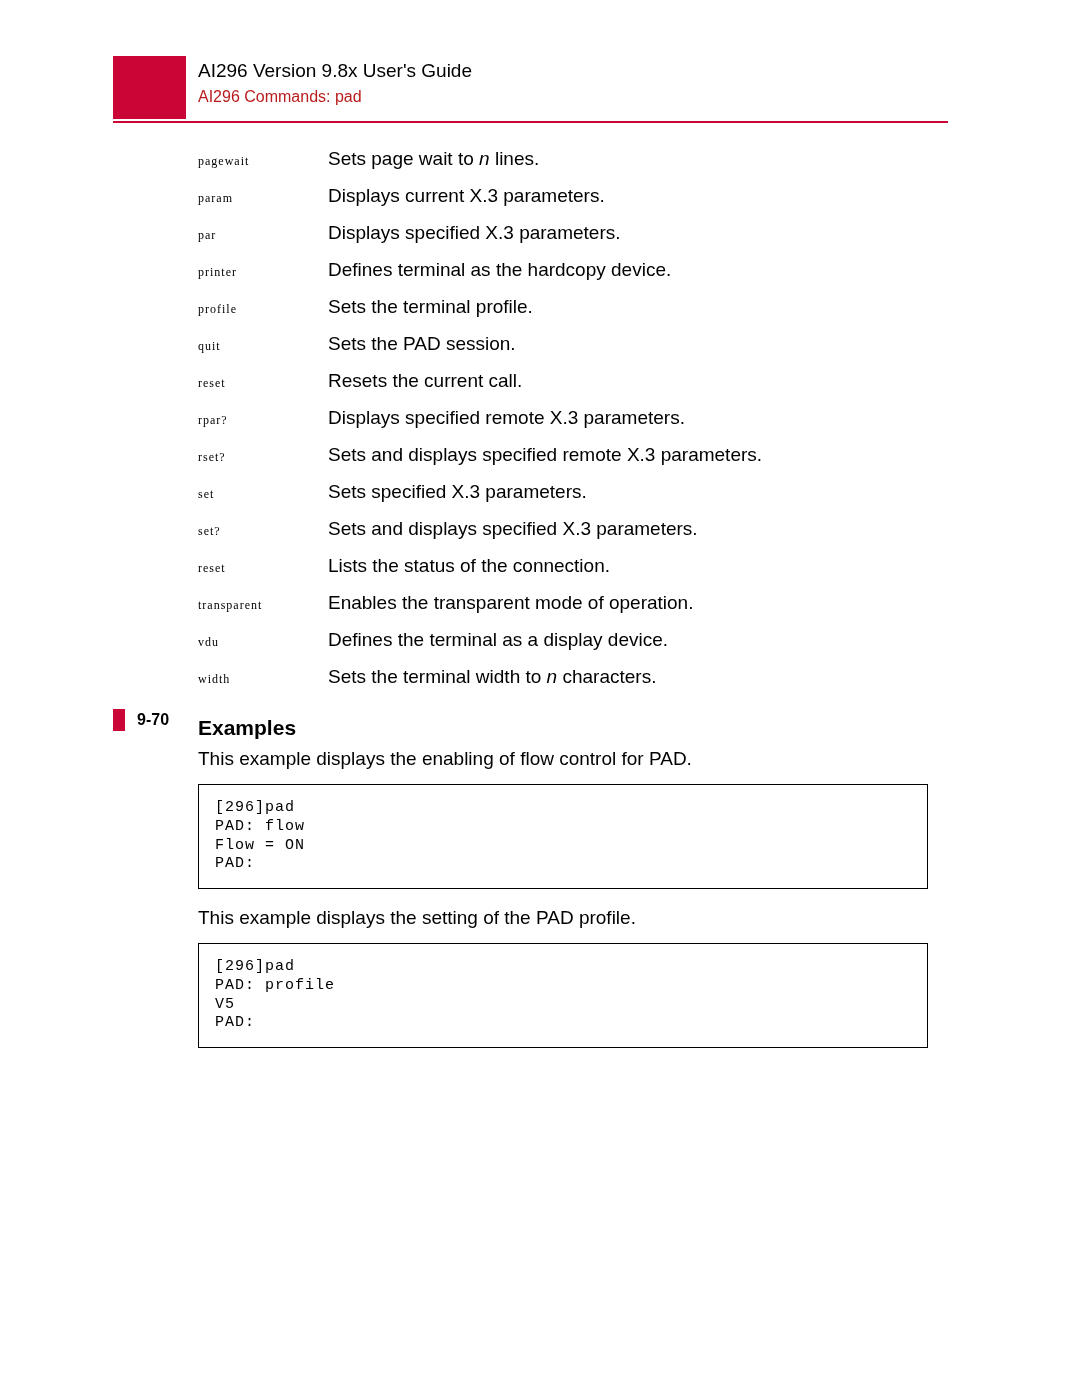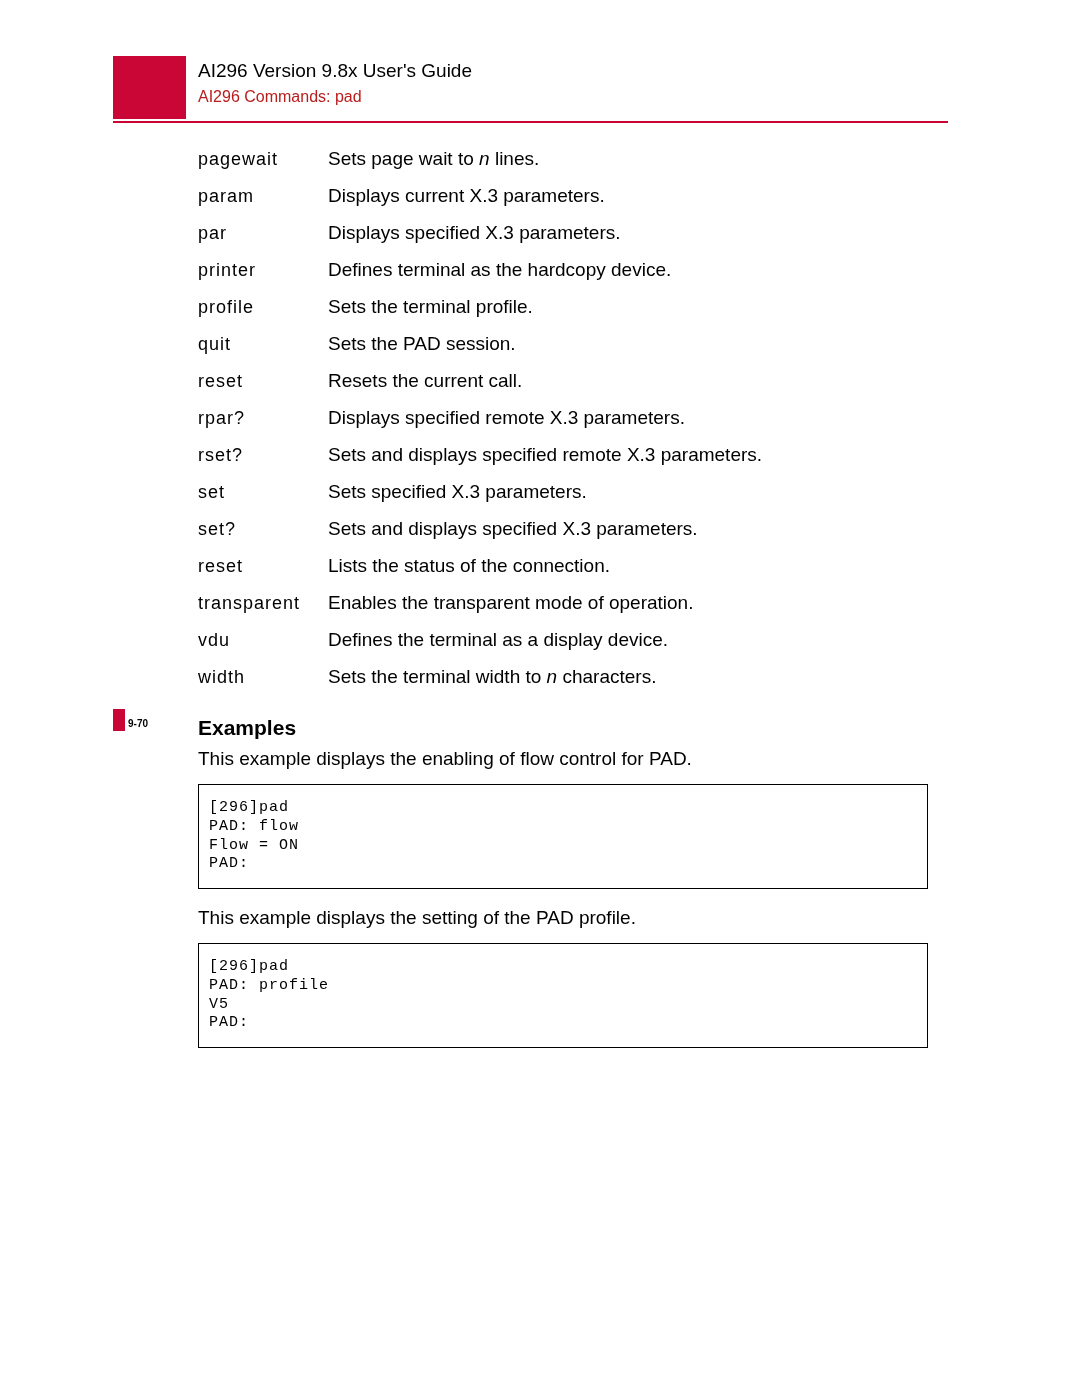--- a/index.html
+++ b/index.html
@@ -6,29 +6,29 @@
   html, body { width: 1080px; height: 1397px; background: #ffffff; font-family: Arial, Helvetica, sans-serif; color: #000; }
   .page { position: relative; width: 1080px; height: 989px; }
   .red-square { position: absolute; left: 113px; top: 56px; width: 73px; height: 63px; background: #c90635; }
   .header-text { position: absolute; left: 198px; top: 60px; }
   .header-title { font-size: 19px; color: #000; margin-bottom: 6px; }
   .header-sub { font-size: 16px; color: #b91c1c; }
   .header-rule { position: absolute; left: 113px; top: 121px; width: 835px; height: 2px; background: #c90635; }
   .content { position: absolute; left: 198px; top: 148px; width: 750px; }
   .cmd-table { width: 100%; }
   .cmd-row { display: flex; align-items: baseline; margin-bottom: 15px; }
-  .cmd-name { width: 130px; font-family: Liberation Sans, sans-serif; font-size: 18px; letter-spacing: 1px; flex-shrink: 0; }
+  .cmd-name { width: 130px; font-family: Liberation Serif, serif; font-size: 12px; letter-spacing: 1px; flex-shrink: 0; }
   .cmd-desc { font-size: 19px; font-family: Arial, Helvetica, sans-serif; }
   .cmd-desc .ital { font-style: italic; }
   .examples-h { font-size: 21px; font-weight: bold; margin-top: 28px; margin-bottom: 8px; }
   .para { font-size: 19px; margin-bottom: 14px; }
-  .code-box { border: 1px solid #000; padding: 14px 10px; margin-bottom: 18px; width: 730px; }
+  .code-box { border: 1px solid #000; padding: 14px 16px; margin-bottom: 18px; width: 730px; }
   .code-pre { font-family: "Courier New", monospace; font-size: 15px; letter-spacing: 1px; white-space: pre; line-height: 1.25; }
   .footer-mark { position: absolute; left: 113px; bottom: 258px; width: 12px; height: 22px; background: #c90635; }
-  .footer-num { position: absolute; left: 128px; bottom: 260px; font-size: 10px; font-weight: bold; }
+  .footer-num { position: absolute; left: 137px; bottom: 260px; font-size: 16px; font-weight: bold; }
 </style>
 </head>
 <body>
 
 <div class="page">
 
   <div class="red-square"></div>
 
   <div class="header-text">
     <div class="header-title">AI296 Version 9.8x User's Guide</div>

